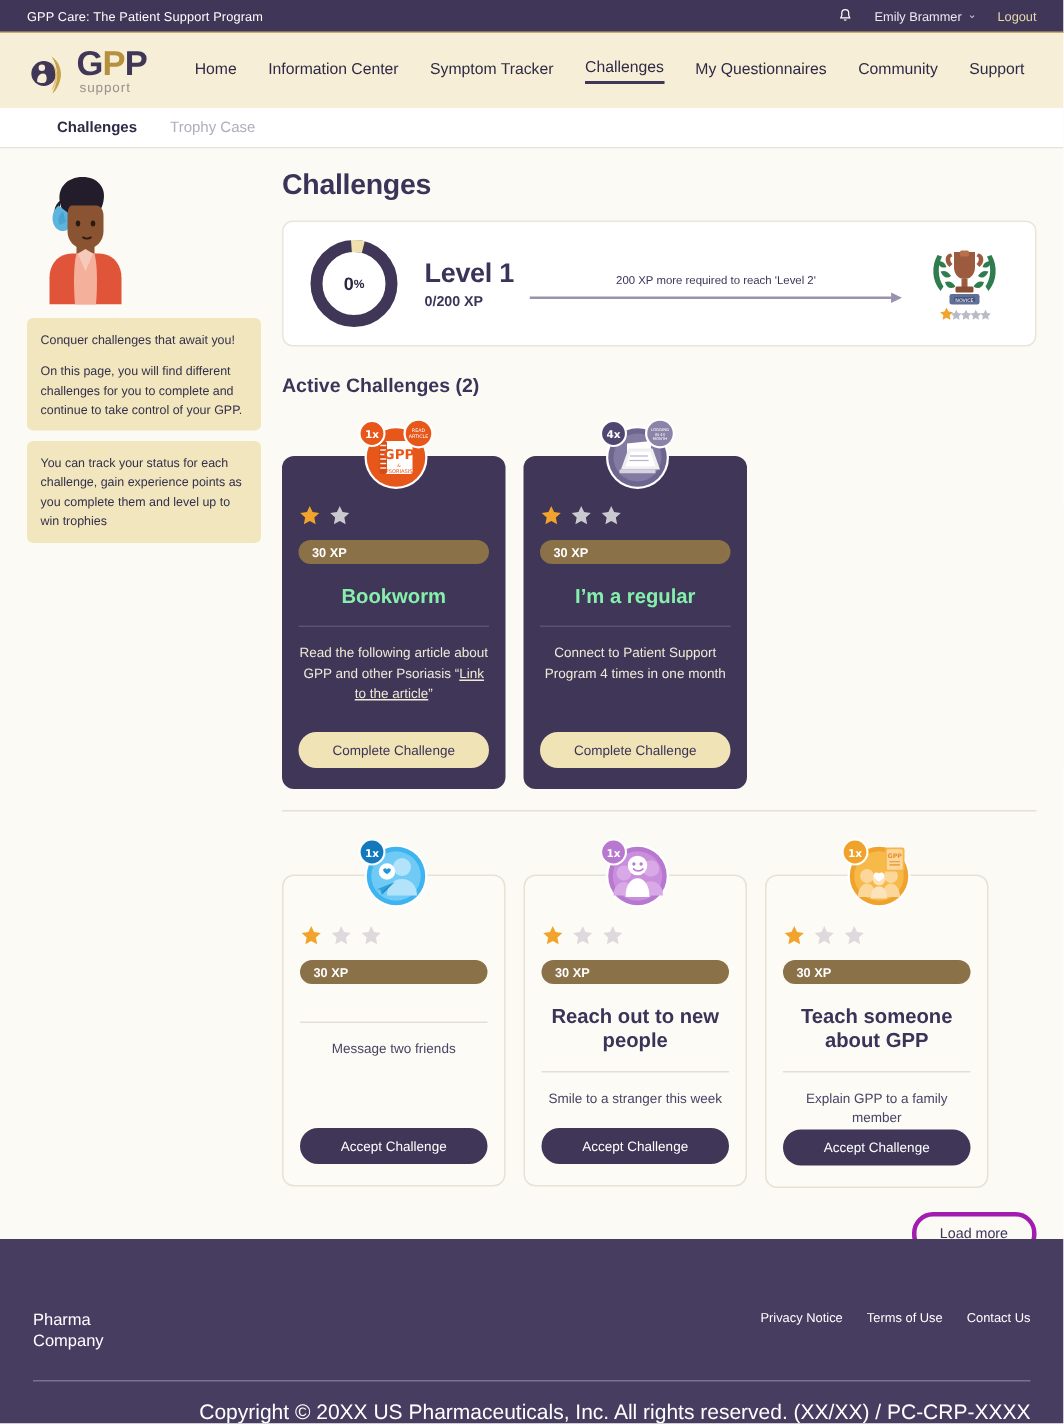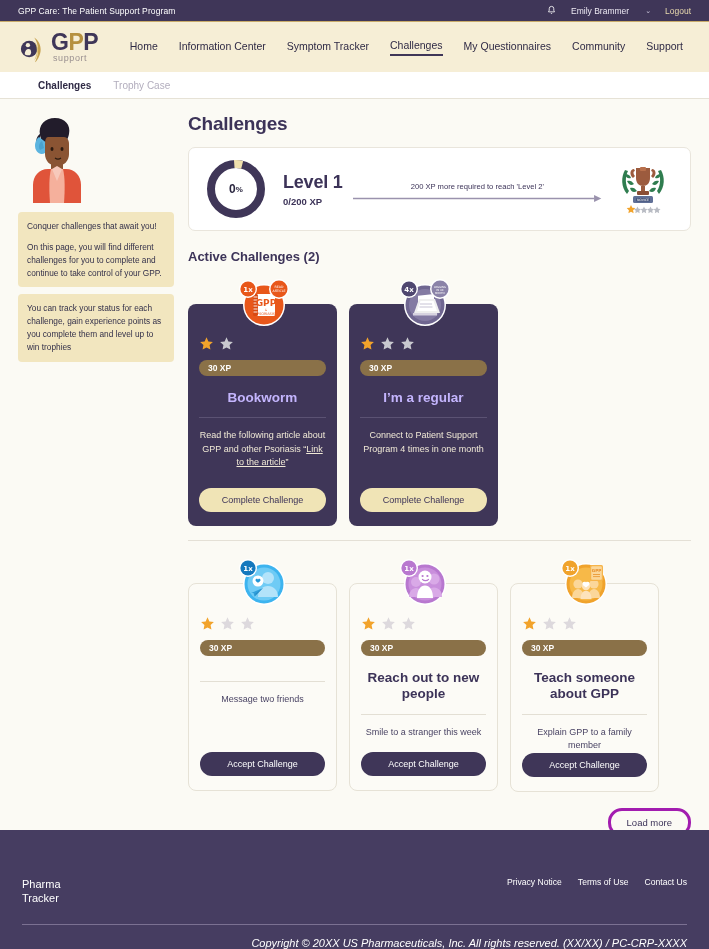--- a/index.html
+++ b/index.html
@@ -28,21 +28,21 @@
     font-weight: normal;
     letter-spacing: .1px;
   }
   .topbar .right {
     margin-left: auto;
     display: flex;
     align-items: center;
     gap: 14px;
   }
   .bell { width: 11px; height: 11px; display:block; }
-  .user-name { color:#ece8f2; font-size: 8.5px; display:flex; align-items:center; gap:16px; }
+  .user-name { color:#ece8f2; font-size: 8.5px; display:flex; align-items:center; gap:4px; }
   .caret { font-size: 7px; line-height: 1; color:#cfc8dd; }
   .logout { color:#e8d9ae; font-size:8.5px; }
 
   
   .header {
     height: 50px;
     background: #f6eed6;
     display: flex;
     align-items: center;
     padding: 0 20px;
@@ -152,21 +152,21 @@
   .xp-pill {
     background:#8a7148;
     color:#ffffff;
     font-size: 8.5px;
     font-weight:bold;
     border-radius: 9px;
     padding: 3px 9px;
     margin-bottom: 14px;
   }
   .card-name { font-size: 13.5px; font-weight:bold; text-align:center; line-height:1.22; }
-  .active-card .card-name { color:#c4b5fd; }
+  .active-card .card-name { color:#86efac; }
   .avail-card .card-name { color:#3c3358; }
   .card-rule { width: 100%; height:1px; margin: 11px 0 11px 0;}
   .active-card .card-rule { background: #5b5273; }
   .avail-card .card-rule { background: #e3dfd4; }
   .card-desc { font-size: 9px; text-align:center; line-height:1.5; }
   .active-card .card-desc { color:#f0e9d6; }
   .avail-card .card-desc { color:#4a4464; }
   .card-desc a { color:#f0e9d6; text-decoration:underline; }
   .card-btn {
     margin-top: auto;
@@ -198,21 +198,21 @@
     background:#463d61;
     flex: 0 0 94px;
     padding: 16px 22px 0 22px;
     display:flex; flex-direction:column;
   }
   .footer-top { display:flex; align-items:flex-start;margin-top:31px;}
   .footer-brand { color:#ffffff; font-size:11px; line-height:1.32; font-weight:500;}
   .footer-links { margin-left:auto; display:flex; gap:16px; }
   .footer-links a { color:#ffffff; font-size:8.6px; text-decoration:none;}
   .footer-rule { height:1px; background:#7b7192; margin: 18px 0 0 0;}
-  .copyright { text-align:right; color:#ffffff; font-size: 11px; padding-top: 12px; font-style: italic;}
+  .copyright { text-align:right; color:#ffffff; font-size: 14px; padding-top: 12px;}
 </style>
 </head>
 <body>
 
 <div class="page">
 
   <div class="topbar">
     <div class="brandline">GPP Care: The Patient Support Program</div>
     <div class="right">
       <span>
@@ -547,21 +547,21 @@
       <div class="loadmore-row">
         <button class="loadmore">Load more</button>
       </div>
     </main>
   </div>
 
   <footer class="footer">
     <div class="footer-top">
       <div class="footer-brand">
         <div>Pharma</div>
-        <div>Tracker</div>
+        <div>Company</div>
       </div>
       <div class="footer-links">
         <a href="#">Privacy Notice</a>
         <a href="#">Terms of Use</a>
         <a href="#">Contact Us</a>
       </div>
     </div>
     <div class="footer-rule"></div>
     <div class="copyright">Copyright © 20XX US Pharmaceuticals, Inc. All rights reserved. (XX/XX) / PC-CRP-XXXX</div>
   </footer>

